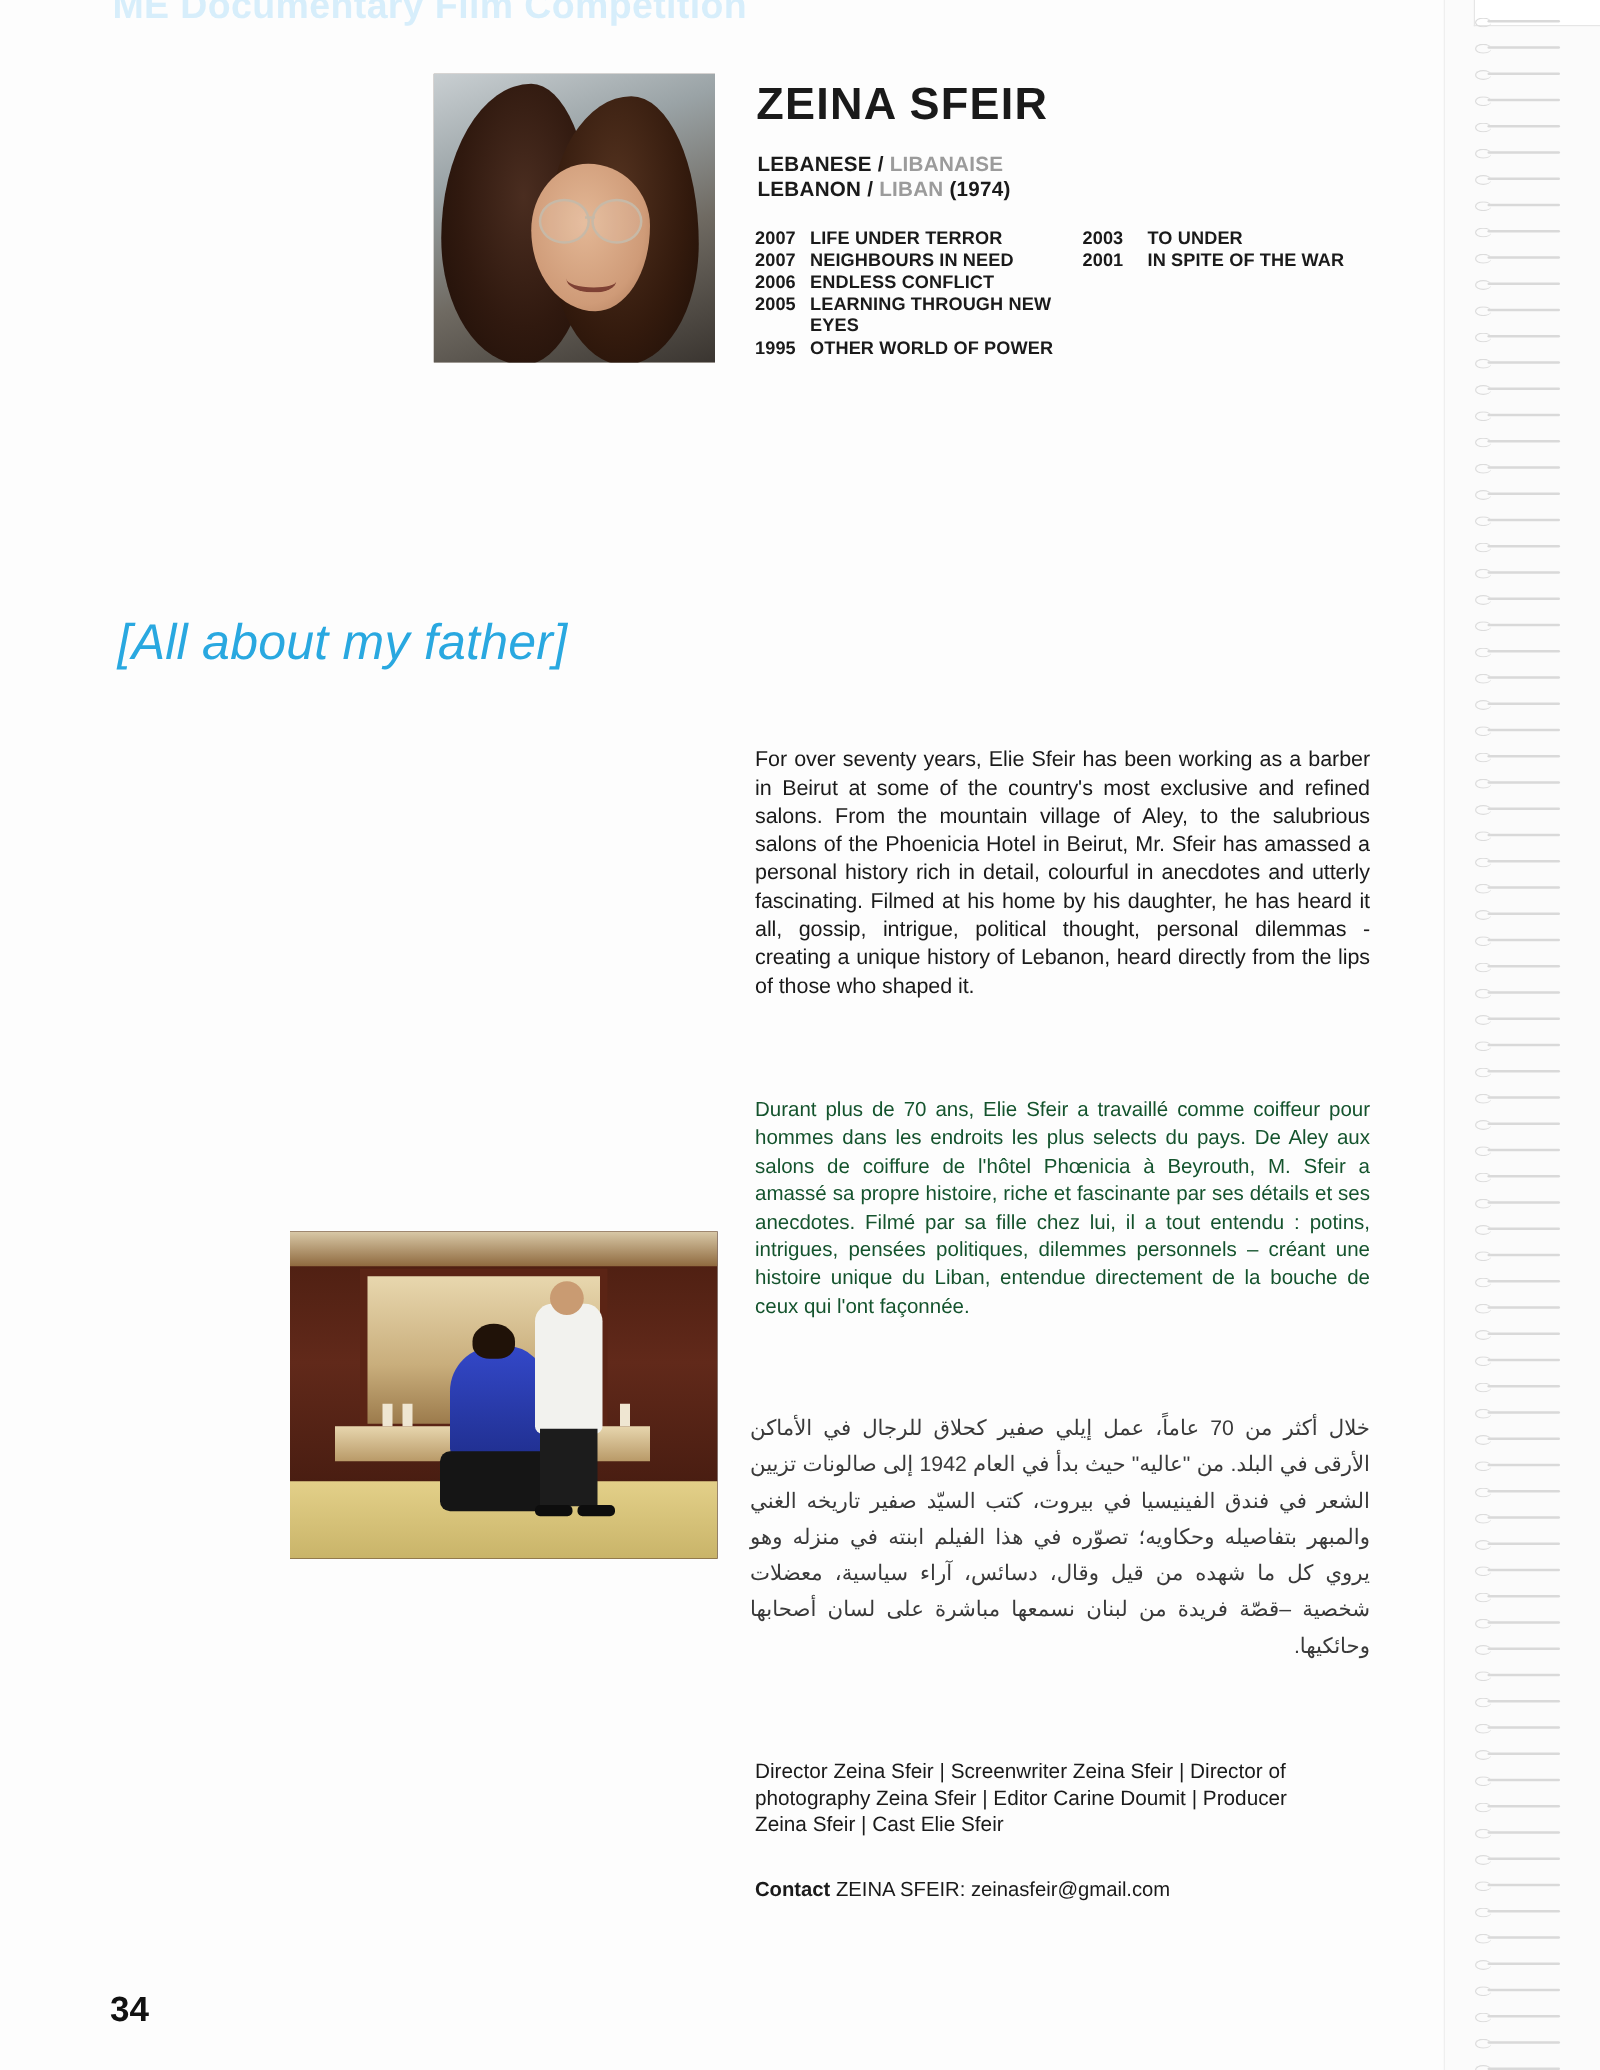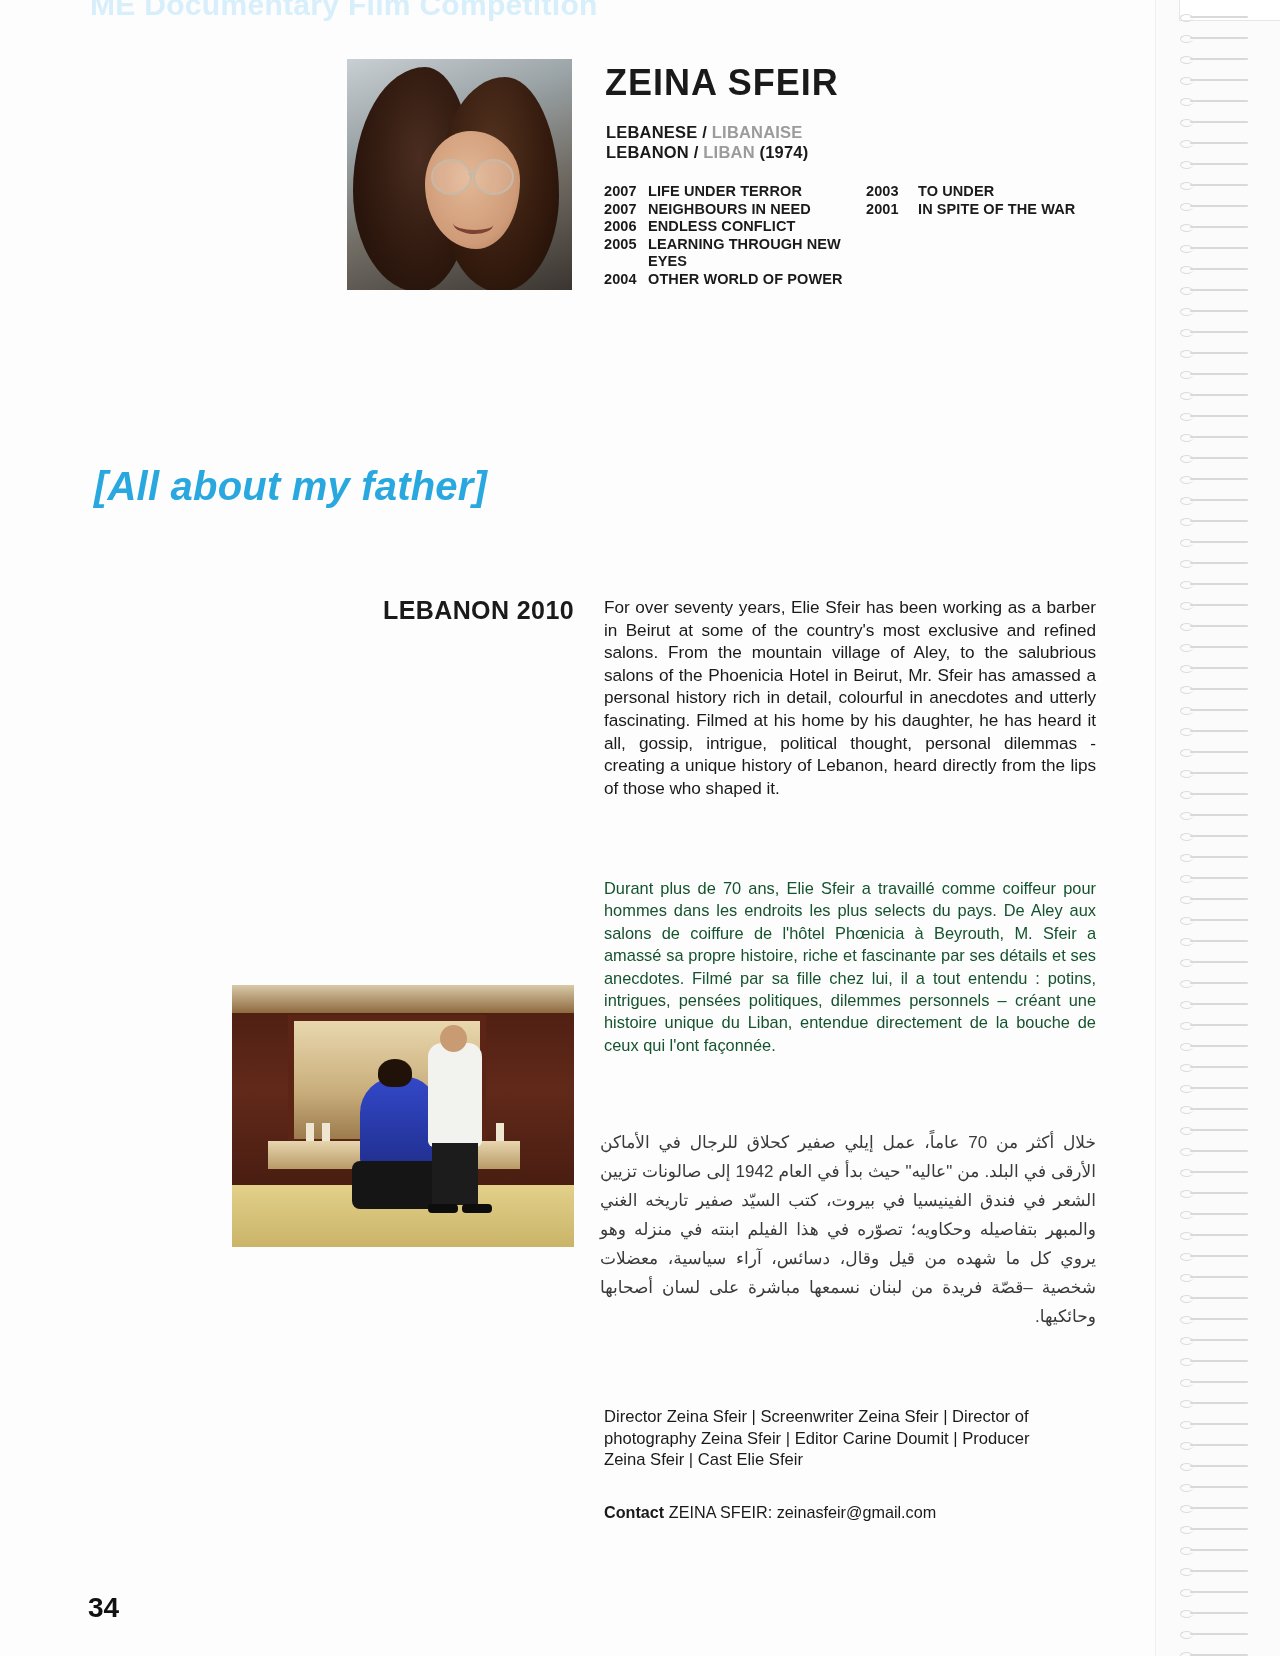--- a/index.html
+++ b/index.html
@@ -184,23 +184,23 @@
     font-size: 62px;
     font-weight: bold;
     color: #29a8e0;
     direction: rtl;
     white-space: nowrap;
     line-height: 1.15;
   }
   .title-en {
     position: absolute;
     left: 94px;
-    top: 464px;
+    top: 492px;
     font-size: 40px;
-    font-weight: bold;
+    font-weight: normal;
     font-style: italic;
     color: #29a8e0;
     letter-spacing: 0.2px;
     white-space: nowrap;
   }
 
   
   .specs {
     position: absolute;
     left: 140px;
@@ -391,41 +391,40 @@
         </div>
         <div class="row">
           <span class="yr">2006</span>
           <span class="ttl">ENDLESS CONFLICT</span>
         </div>
         <div class="row">
           <span class="yr">2005</span>
           <span class="ttl" style="max-width:200px; white-space:normal;">LEARNING THROUGH NEW EYES</span>
         </div>
         <div class="row">
-          <span class="yr">2004</span>
+          <span class="yr">1995</span>
           <span class="ttl">OTHER WORLD OF POWER</span>
         </div>
       </div>
       <div class="col col2">
         <div class="row">
           <span class="yr">2003</span>
           <span class="ttl">TO UNDER</span>
         </div>
         <div class="row">
           <span class="yr">2001</span>
           <span class="ttl">IN SPITE OF THE WAR</span>
         </div>
       </div>
     </div>
   </div>
 
   <div class="title-en">[All about my father]</div>
 
   <div class="specs">
-    <div class="country">LEBANON 2010</div>
   </div>
 
   <div class="still">
     <div class="wall"></div>
     <div class="ceil"></div>
     <div class="mirror"></div>
     <div class="counter"></div>
     <div class="floor"></div>
     <div class="bottle1"></div>
     <div class="bottle2"></div>

